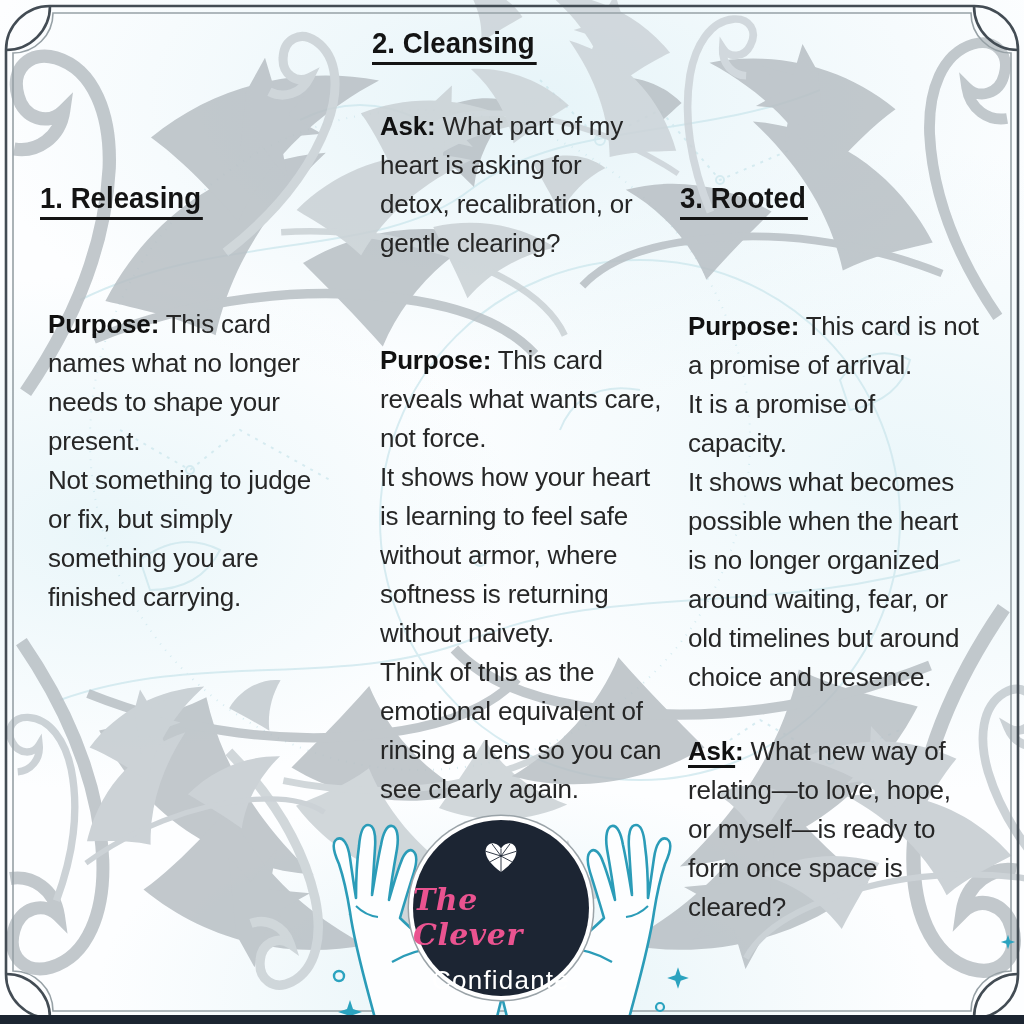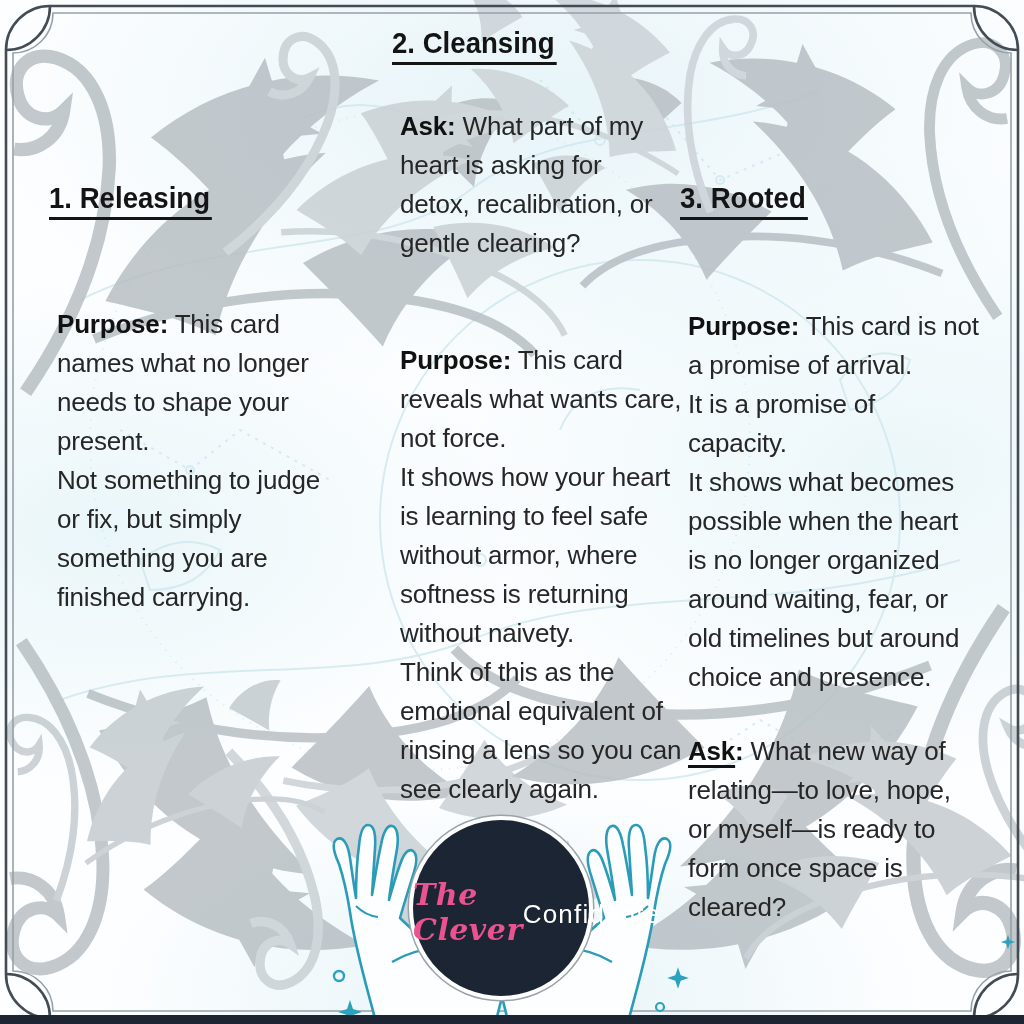--- a/index.html
+++ b/index.html
@@ -11,42 +11,42 @@
       radial-gradient(900px 480px at 52% 10%, rgba(212,236,243,.55), transparent 62%),
       radial-gradient(700px 430px at 10% 52%, rgba(214,238,244,.50), transparent 60%),
       radial-gradient(820px 520px at 88% 46%, rgba(214,238,244,.45), transparent 62%),
       radial-gradient(640px 320px at 50% 97%, rgba(206,233,240,.50), transparent 65%);
   }
   svg.layer{position:absolute;left:0;top:0;z-index:1;}
   svg.flourish{z-index:2;}
   svg.frame{z-index:3;}
   svg.hands{z-index:5;}
   .col{position:absolute;z-index:4;width:310px;}
-  #c1{left:49px;top:181px;}
-  #c2{left:392px;top:26px;}
+  #c1{left:40px;top:181px;}
+  #c2{left:372px;top:26px;}
   #c3{left:680px;top:181px;}
   .heading{
     margin:0;font-size:30px;font-weight:800;color:#141414;letter-spacing:0;
     display:inline-block;border-bottom:3.5px solid #141414;padding:0 2px 2px 0;
     transform:scaleX(.92);transform-origin:left top;white-space:nowrap;
   }
   .para{
     margin:8px;white-space:pre-line;font-size:26px;line-height:39px;
     color:#262626;letter-spacing:-0.2px;
   }
   .lbl{font-weight:700;color:#111;}
   .u{text-decoration:underline;text-decoration-thickness:3px;text-underline-offset:5px;}
   #c1 .ask{margin-top:31px;} #c1 .purpose{margin-top:85px;}
   #c2 .ask{margin-top:42px;} #c2 .purpose{margin-top:78px;}
   #c3 .ask{margin-top:35px;} #c3 .purpose{margin-top:87px;}
   .logo{
     position:absolute;z-index:6;left:413px;top:820px;width:176px;height:176px;
     border-radius:50%;background:#1c2533;
     box-shadow:0 0 0 4px #ffffff, 0 0 0 5.5px #9aa3a8;
-    display:flex;flex-direction:row;align-items:center;justify-content:space-between;
+    display:flex;flex-direction:column;align-items:center;justify-content:flex-end;
   }
   .logo .heart{margin-top:22px;}
   .brand1{
     font-family:"DejaVu Serif",serif;font-style:italic;font-weight:700;
     font-size:30px;color:#ea5390;margin-top:8px;letter-spacing:.5px;
   }
   .brand2{
     font-family:"Liberation Sans",sans-serif;font-weight:400;
     font-size:26px;color:#ffffff;letter-spacing:1.2px;margin-top:13px;
   }

